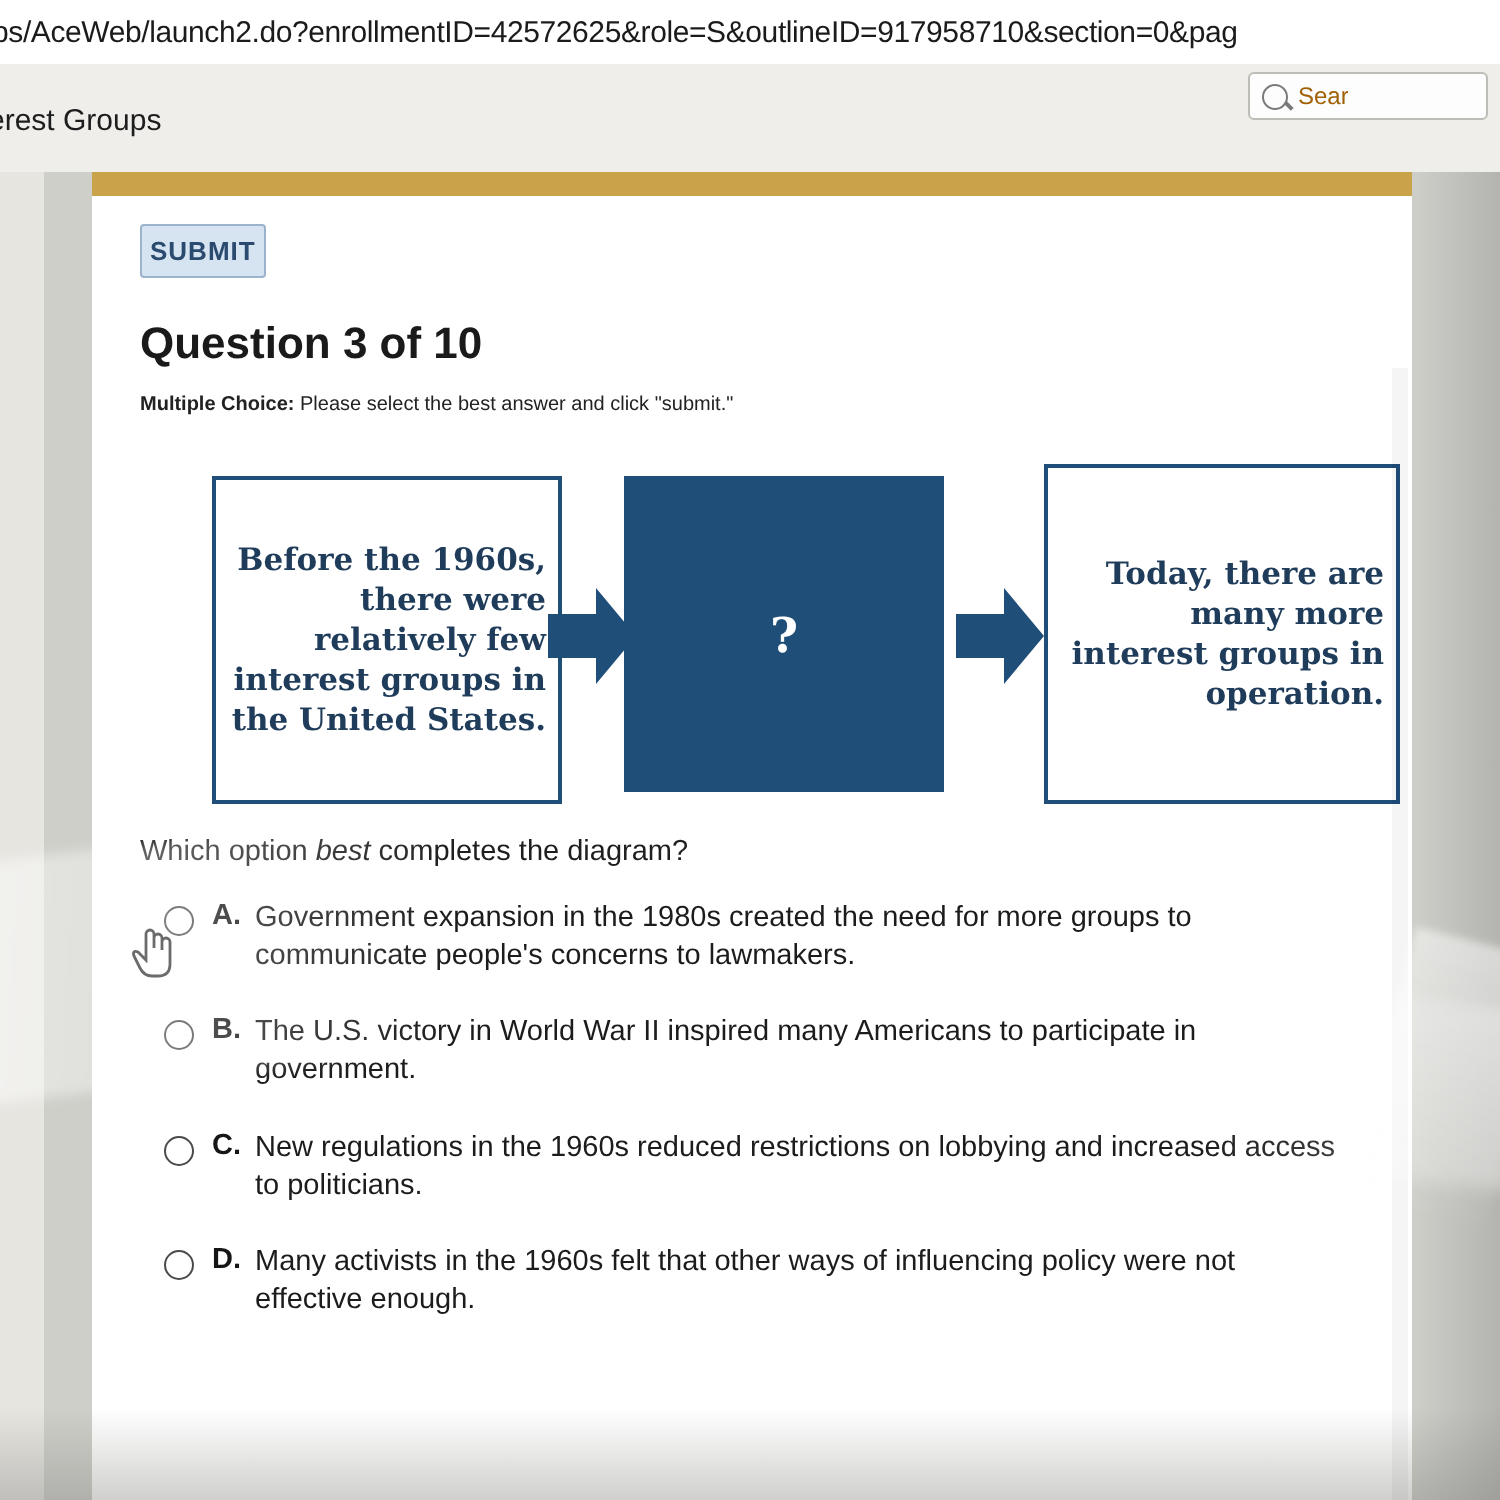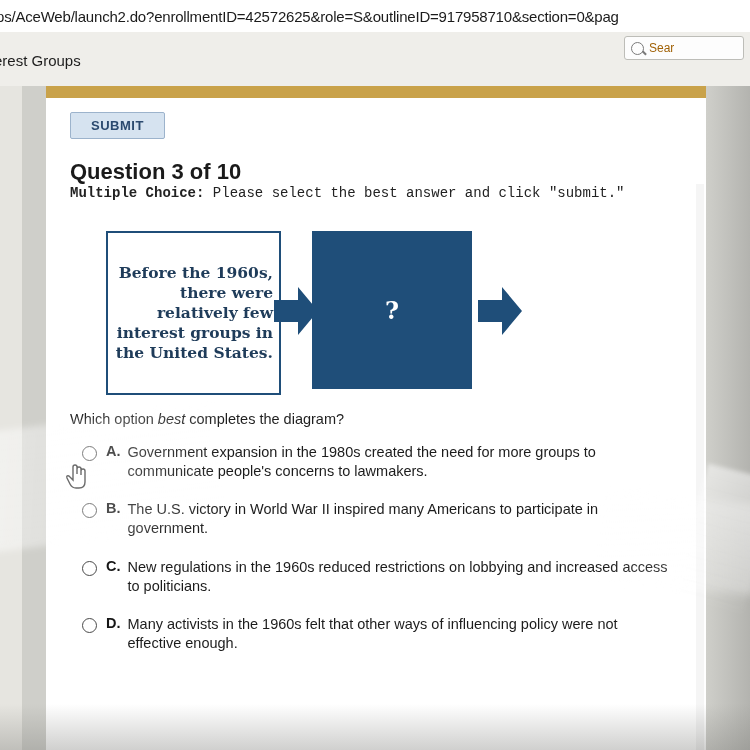--- a/index.html
+++ b/index.html
@@ -126,34 +126,34 @@
   }
 
   .submit-btn {
     display: inline-block;
     background: #d6e3f0;
     border: 1px solid #9cb3cc;
     color: #2b4a6f;
     font-size: 13px;
     font-weight: bold;
     letter-spacing: 0.5px;
-    padding: 5px 20px;
+    padding: 5px 4px;
     border-radius: 2px;
   }
 
   .q-title {
     margin-top: 20px;
     font-size: 22px;
     font-weight: bold;
     color: #1a1a1a;
   }
   .q-instructions {
-    font-size: 14px;
+    margin-top: 12px;
+    font-size: 10px;
     color: #222;
-    font-family: Liberation Mono, monospace;
   }
   .q-instructions b { font-weight: bold; }
 
   
   .diagram {
     margin-top: 24px;
     position: relative;
     height: 170px;
   }
   .dbox {
@@ -339,20 +339,21 @@
         </div>
 
         <div class="dbox-mid">?</div>
 
         <div class="arrow arrow-2">
           <svg width="44" height="48" viewBox="0 0 44 48">
             <polygon points="0,13 24,13 24,0 44,24 24,48 24,35 0,35" fill="#1f4e79"></polygon>
           </svg>
         </div>
 
+        <div class="dbox dbox-right">Today, there are many more interest groups in operation.</div>
       </div>
 
       <div class="q-prompt">
         <span>Which option </span><i>best</i><span> completes the diagram?</span>
       </div>
 
       
       <div class="options">
 
         <div class="option">

